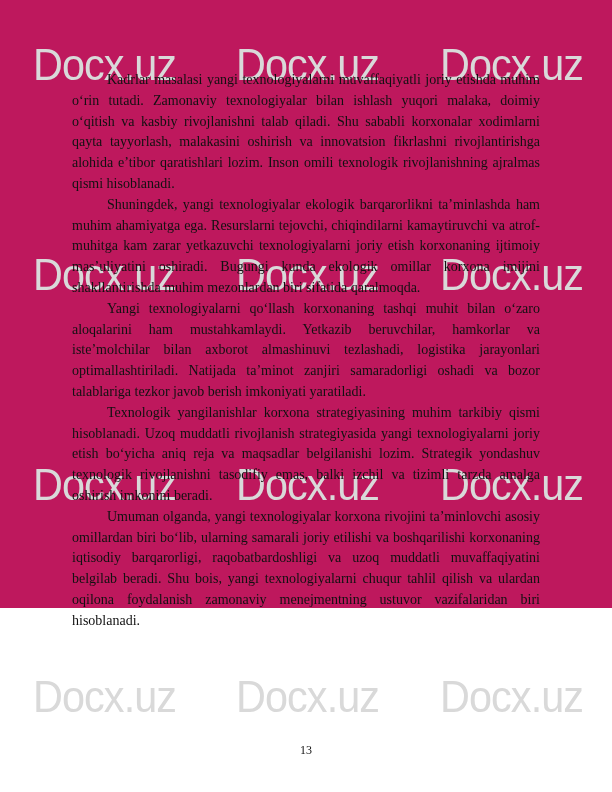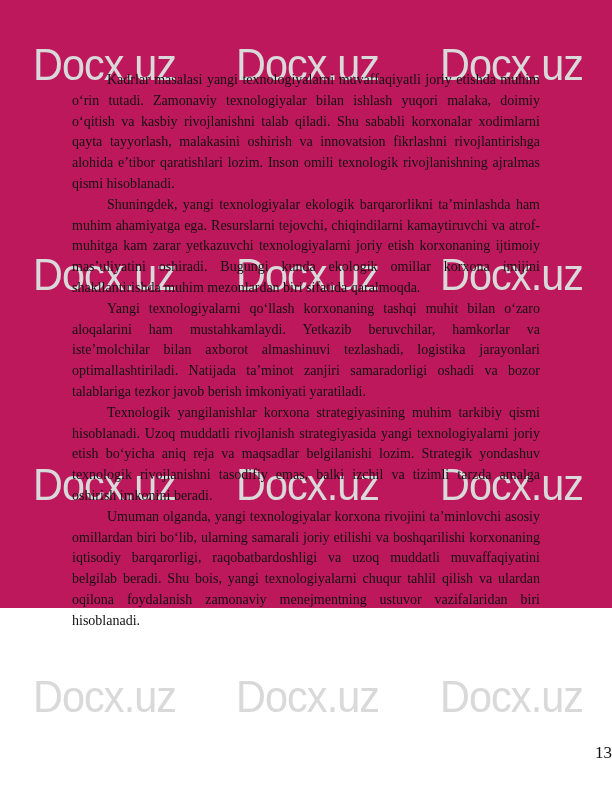--- a/index.html
+++ b/index.html
@@ -31,23 +31,23 @@
   .para {
     margin: 0;
     text-indent: 35px;
     text-align: justify;
   }
   .page-number {
     position: absolute;
     left: 0;
     width: 612px;
     top: 743px;
-    text-align: right;
+    text-align: center;
     font-family: "Liberation Serif", serif;
-    font-size: 17px;
+    font-size: 12px;
     color: #111;
     z-index: 1;
   }
 </style>
 </head>
 <body>
 
 <div class="page">
 
   <div class="watermark-layer">

